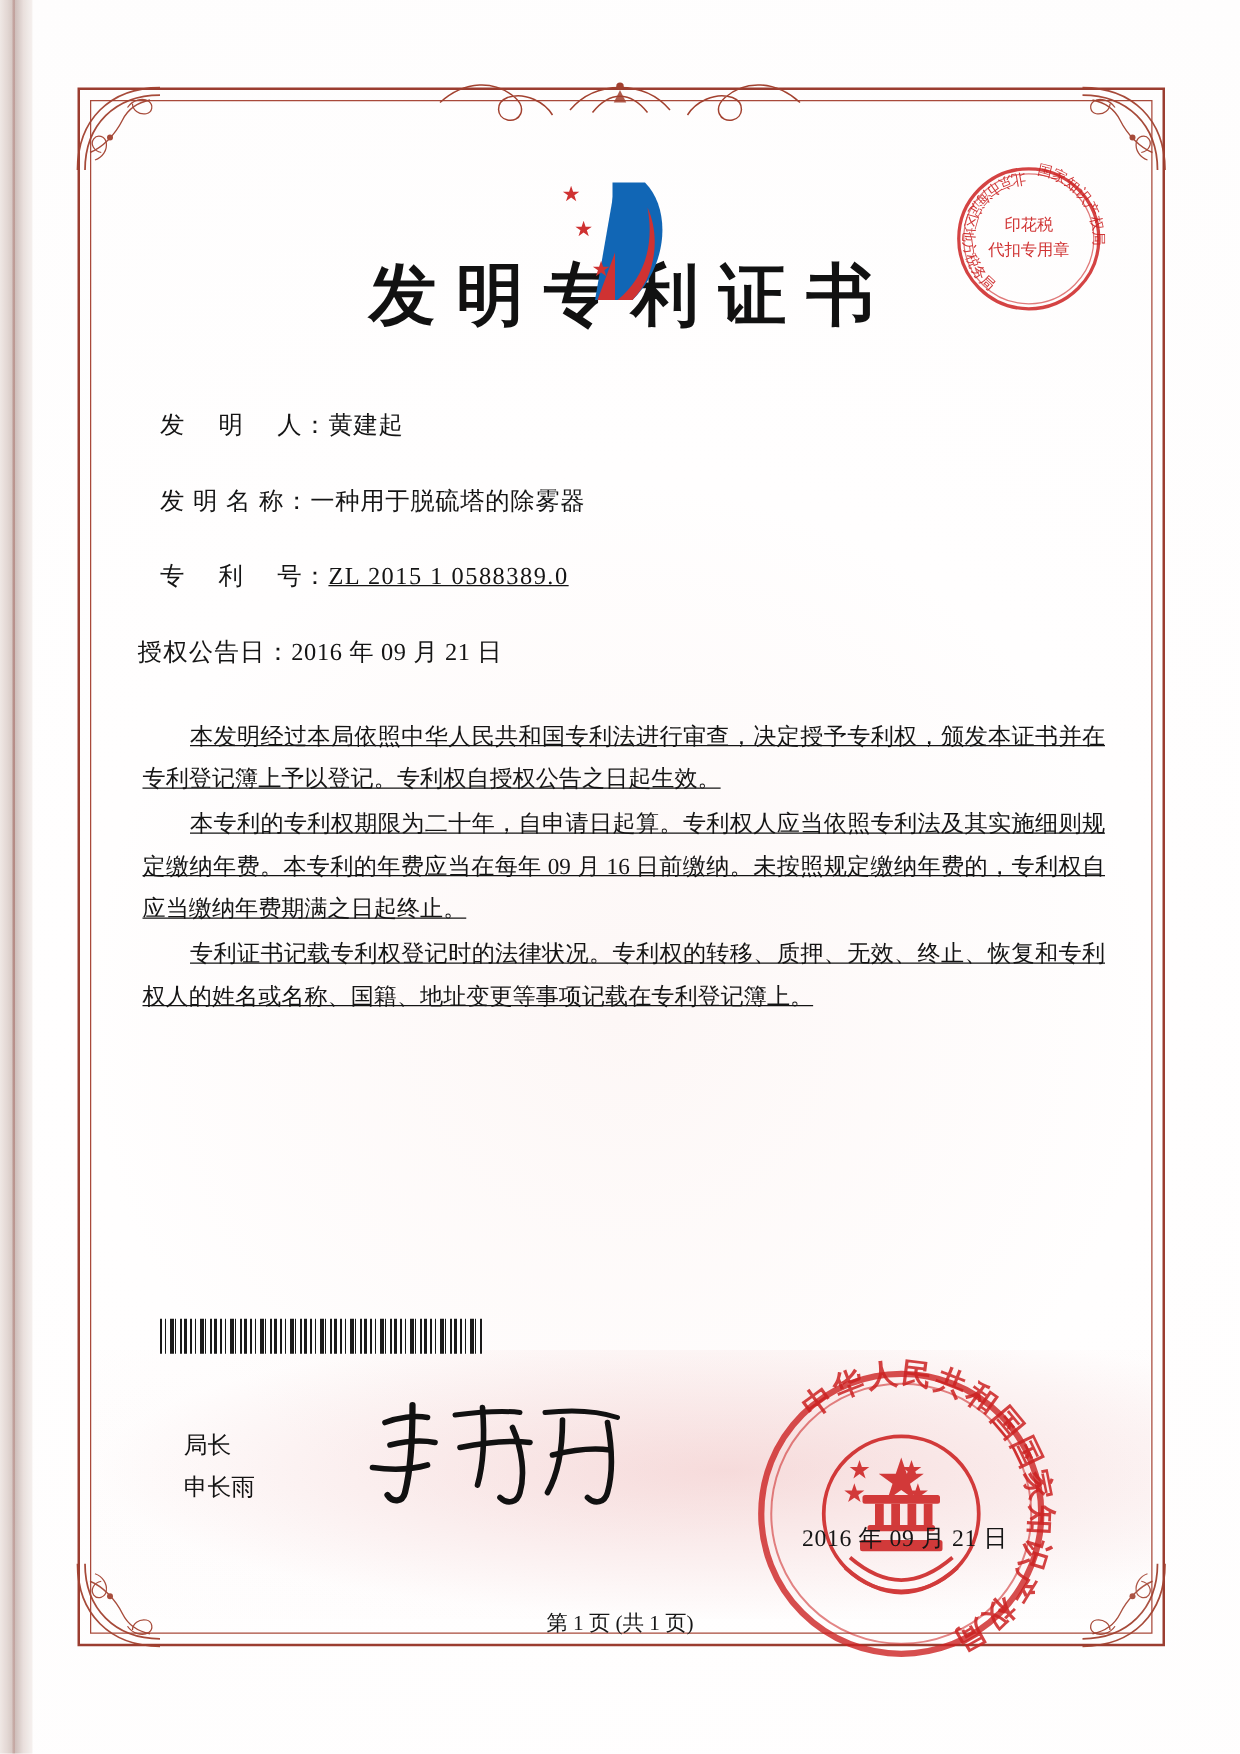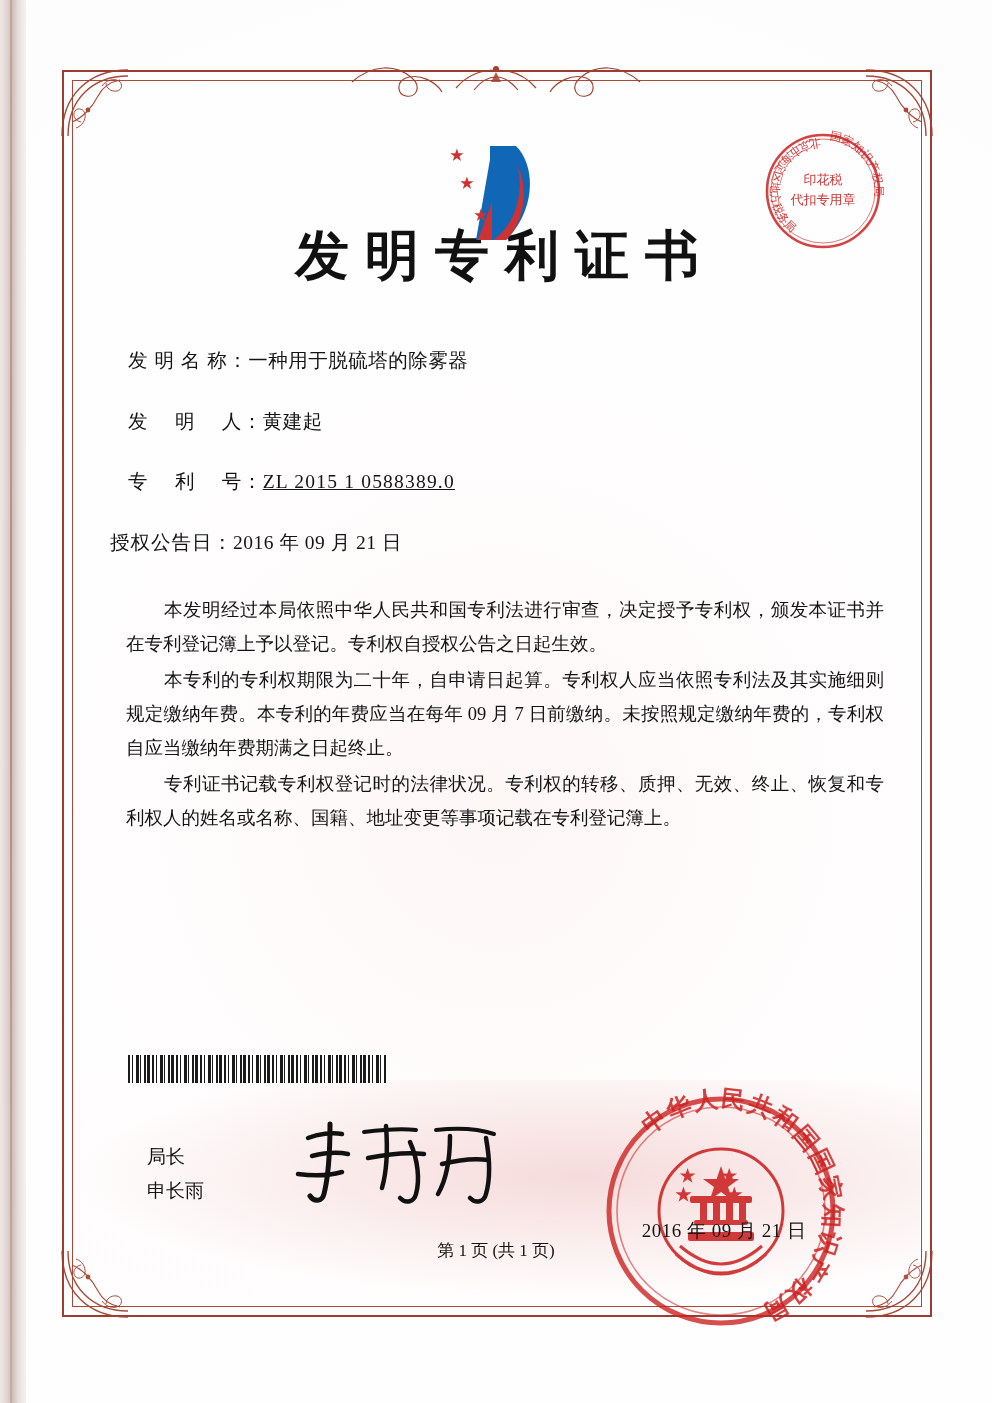--- a/index.html
+++ b/index.html
@@ -99,21 +99,21 @@
   
   .stamp-top {
     position: absolute;
     right: -8px;
     top: -6px;
     width: 138px; height: 138px;
   }
   .stamp-top svg { width:100%; height:100%; display:block; }
 
   h1.title {
-    margin: 92px 0 0 0;
+    margin: 72px 0 0 0;
     text-align: center;
     font-size: 54px;
     font-weight: bold;
     letter-spacing: 16px;
     text-indent: 16px;
     color: #111;
     font-family: "DejaVu Serif", "Liberation Serif", serif;
   }
 
   .fields {
@@ -142,22 +142,23 @@
   }
 
   .paras {
     margin-top: 10px;
     font-size: 18.5px;
     line-height: 34px;
     color: #141414;
     text-align: justify;
   }
   .paras p {
-    margin: 0 0 2px 16px;
+    margin: 0 0 2px 4px;
     text-indent: 38px;
+    text-decoration: underline;
   }
 
   
   .barcode {
     position: absolute;
     left: 128px;
     top: 1055px;
     width: 258px;
     height: 28px;
     background:
@@ -215,21 +216,21 @@
     text-align: center;
     font-size: 19px;
     color: #151515;
     letter-spacing: .5px;
     z-index: 5;
   }
 
   .page-footer {
     position: absolute;
     left: 0; right: 0;
-    top: 1239px;
+    top: 1287px;
     text-align: center;
     font-size: 17px;
     color: #151515;
   }
 </style>
 </head>
 <body>
 
 <div class="page">
 
@@ -324,46 +325,46 @@
         <text x="69" y="62" text-anchor="middle" font-size="13" fill="#cc2222" font-family="'DejaVu Serif', serif" opacity=".92">印花税</text>
         <text x="69" y="82" text-anchor="middle" font-size="13" fill="#cc2222" font-family="'DejaVu Serif', serif" opacity=".92">代扣专用章</text>
       </svg>
     </div>
 
     <h1 class="title">发明专利证书</h1>
 
     <div class="fields">
 
       <div class="field-row">
+        <span class="field-label indent">发　 明　 人：</span>
+        <span class="field-value">黄建起</span>
+      </div>
+
+      <div class="field-row">
         <span class="field-label indent">发 明 名 称：</span>
         <span class="field-value">一种用于脱硫塔的除雾器</span>
-      </div>
-
-      <div class="field-row">
-        <span class="field-label indent">发　 明　 人：</span>
-        <span class="field-value">黄建起</span>
       </div>
 
       <div class="field-row">
         <span class="field-label indent">专　 利　 号：</span>
         <span class="field-value mono-val">ZL 2015 1 0588389.0</span>
       </div>
 
 
 
       <div class="field-row">
         <span class="field-label">授权公告日：</span>
         <span class="field-value">2016 年 09 月 21 日</span>
       </div>
 
     </div>
 
     <div class="paras">
       <p>本发明经过本局依照中华人民共和国专利法进行审查，决定授予专利权，颁发本证书并在专利登记簿上予以登记。专利权自授权公告之日起生效。</p>
-      <p>本专利的专利权期限为二十年，自申请日起算。专利权人应当依照专利法及其实施细则规定缴纳年费。本专利的年费应当在每年 09 月 7 日前缴纳。未按照规定缴纳年费的，专利权自应当缴纳年费期满之日起终止。</p>
+      <p>本专利的专利权期限为二十年，自申请日起算。专利权人应当依照专利法及其实施细则规定缴纳年费。本专利的年费应当在每年 09 月 16 日前缴纳。未按照规定缴纳年费的，专利权自应当缴纳年费期满之日起终止。</p>
       <p>专利证书记载专利权登记时的法律状况。专利权的转移、质押、无效、终止、恢复和专利权人的姓名或名称、国籍、地址变更等事项记载在专利登记簿上。</p>
     </div>
 
   </div>
 
   <div class="pink-wash"></div>
 
   <div class="barcode"></div>
 
   <div class="signature-block">

